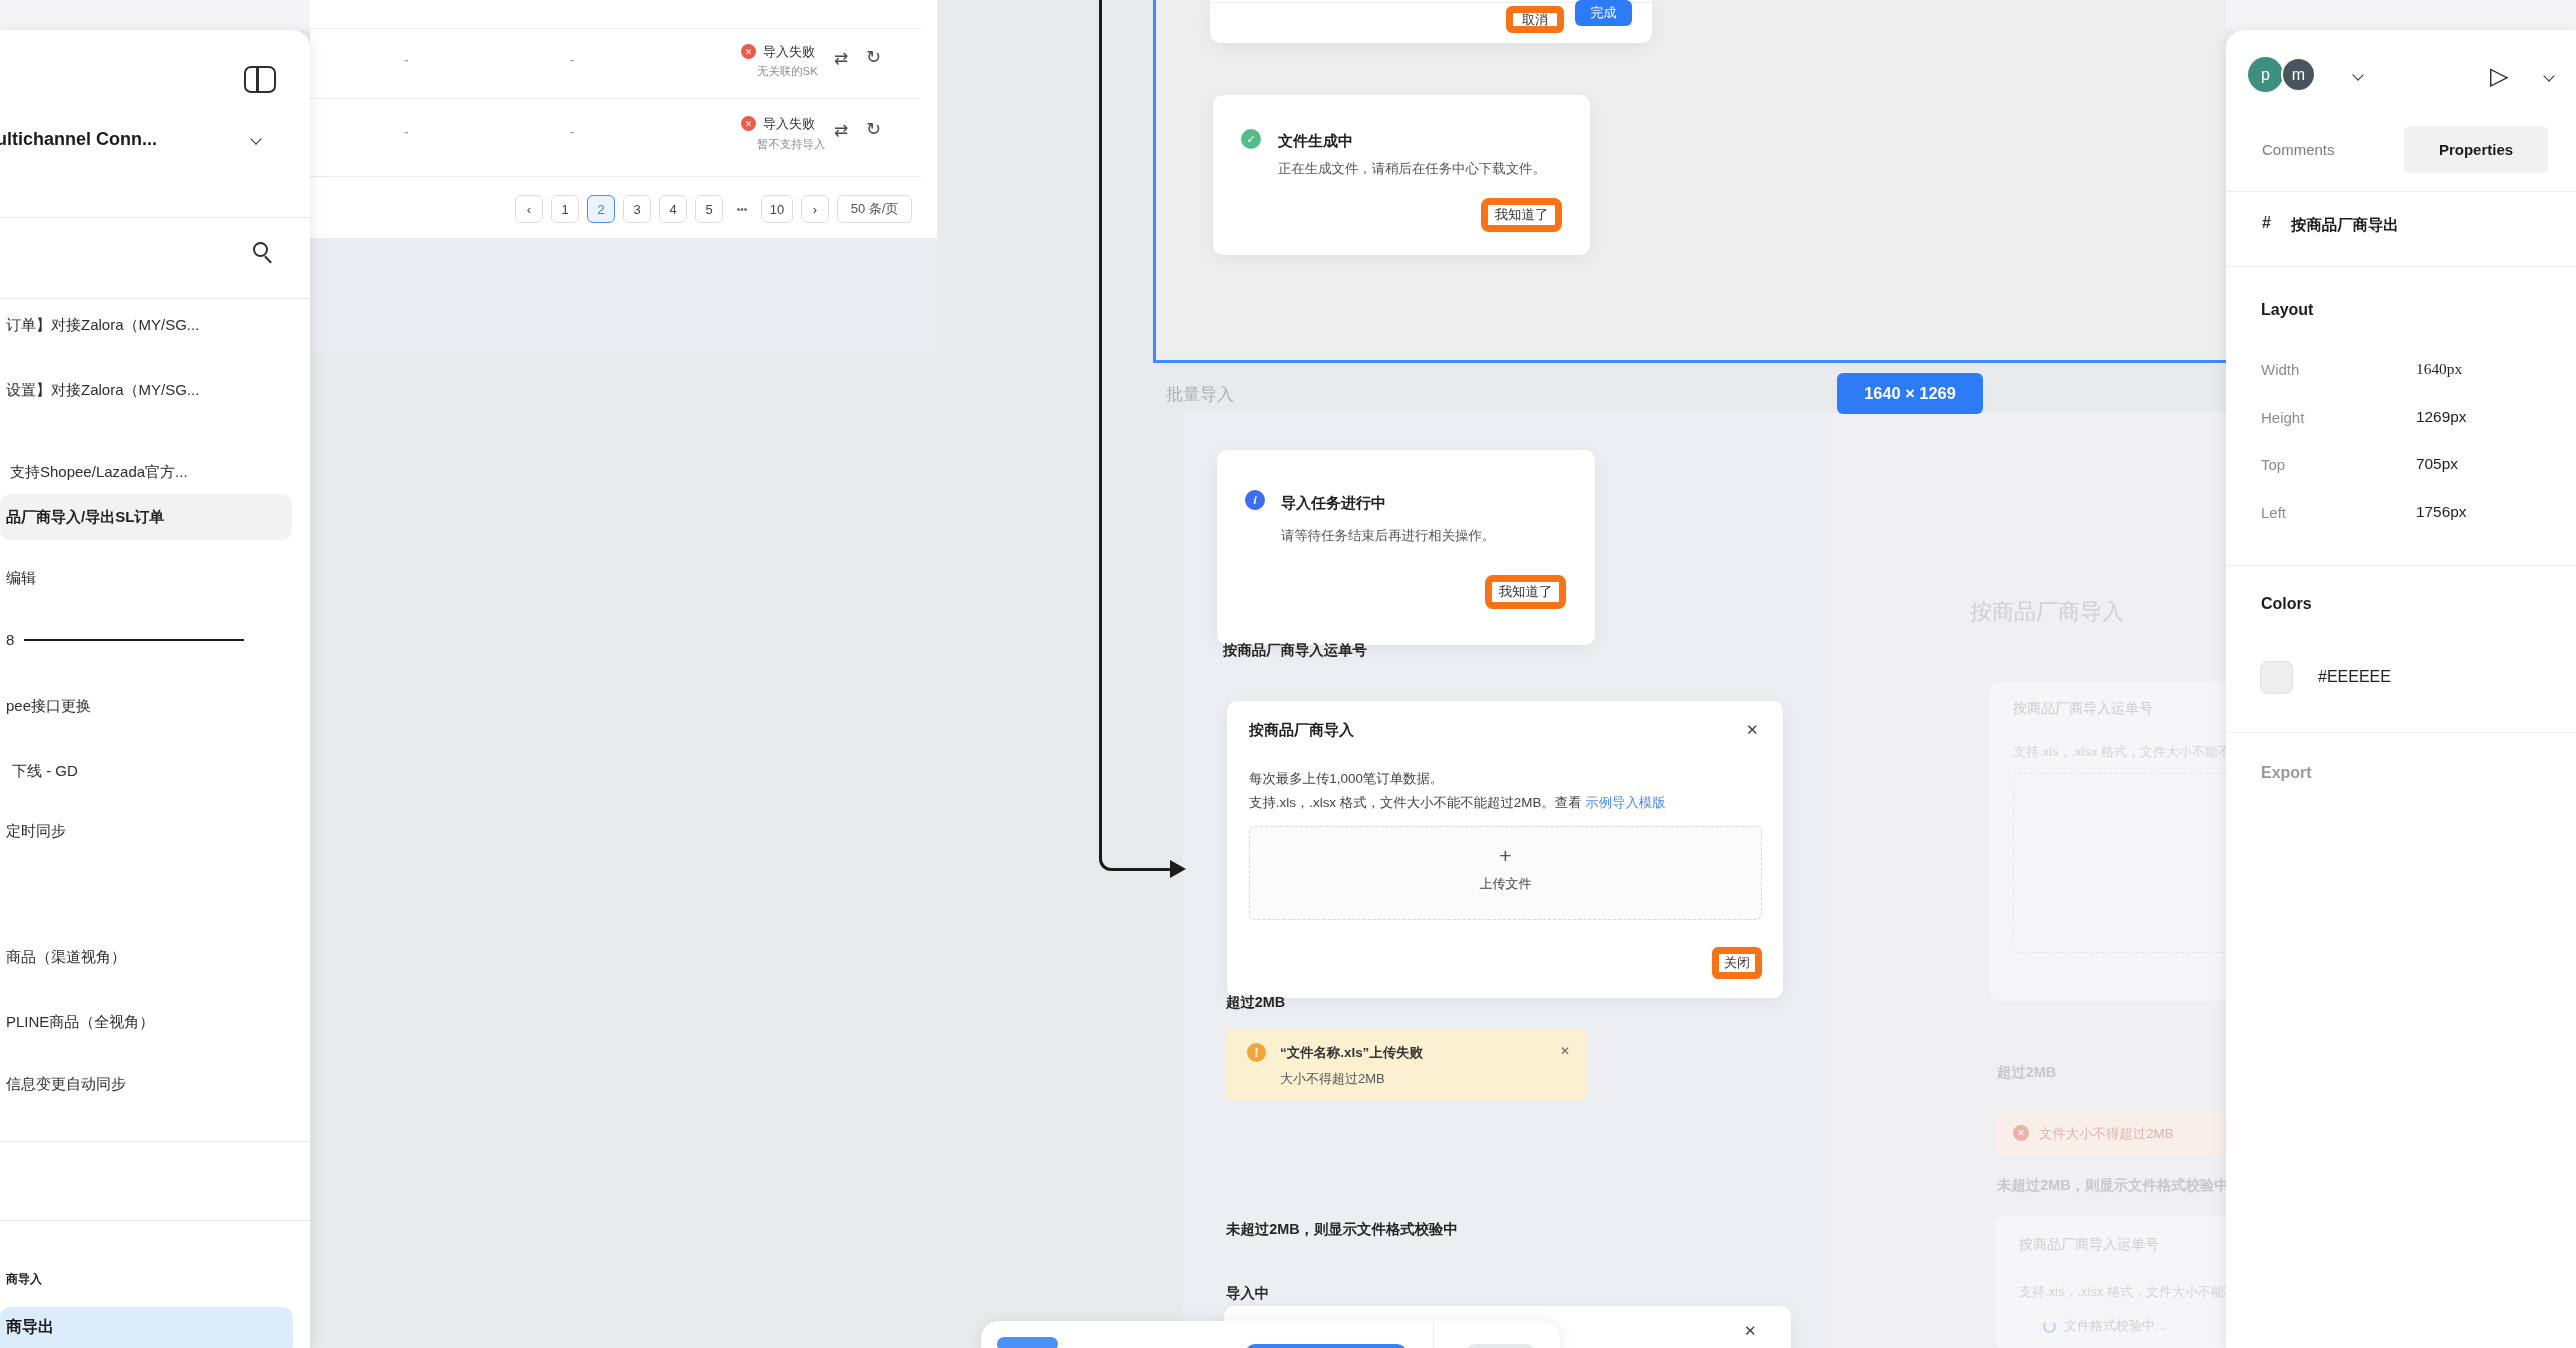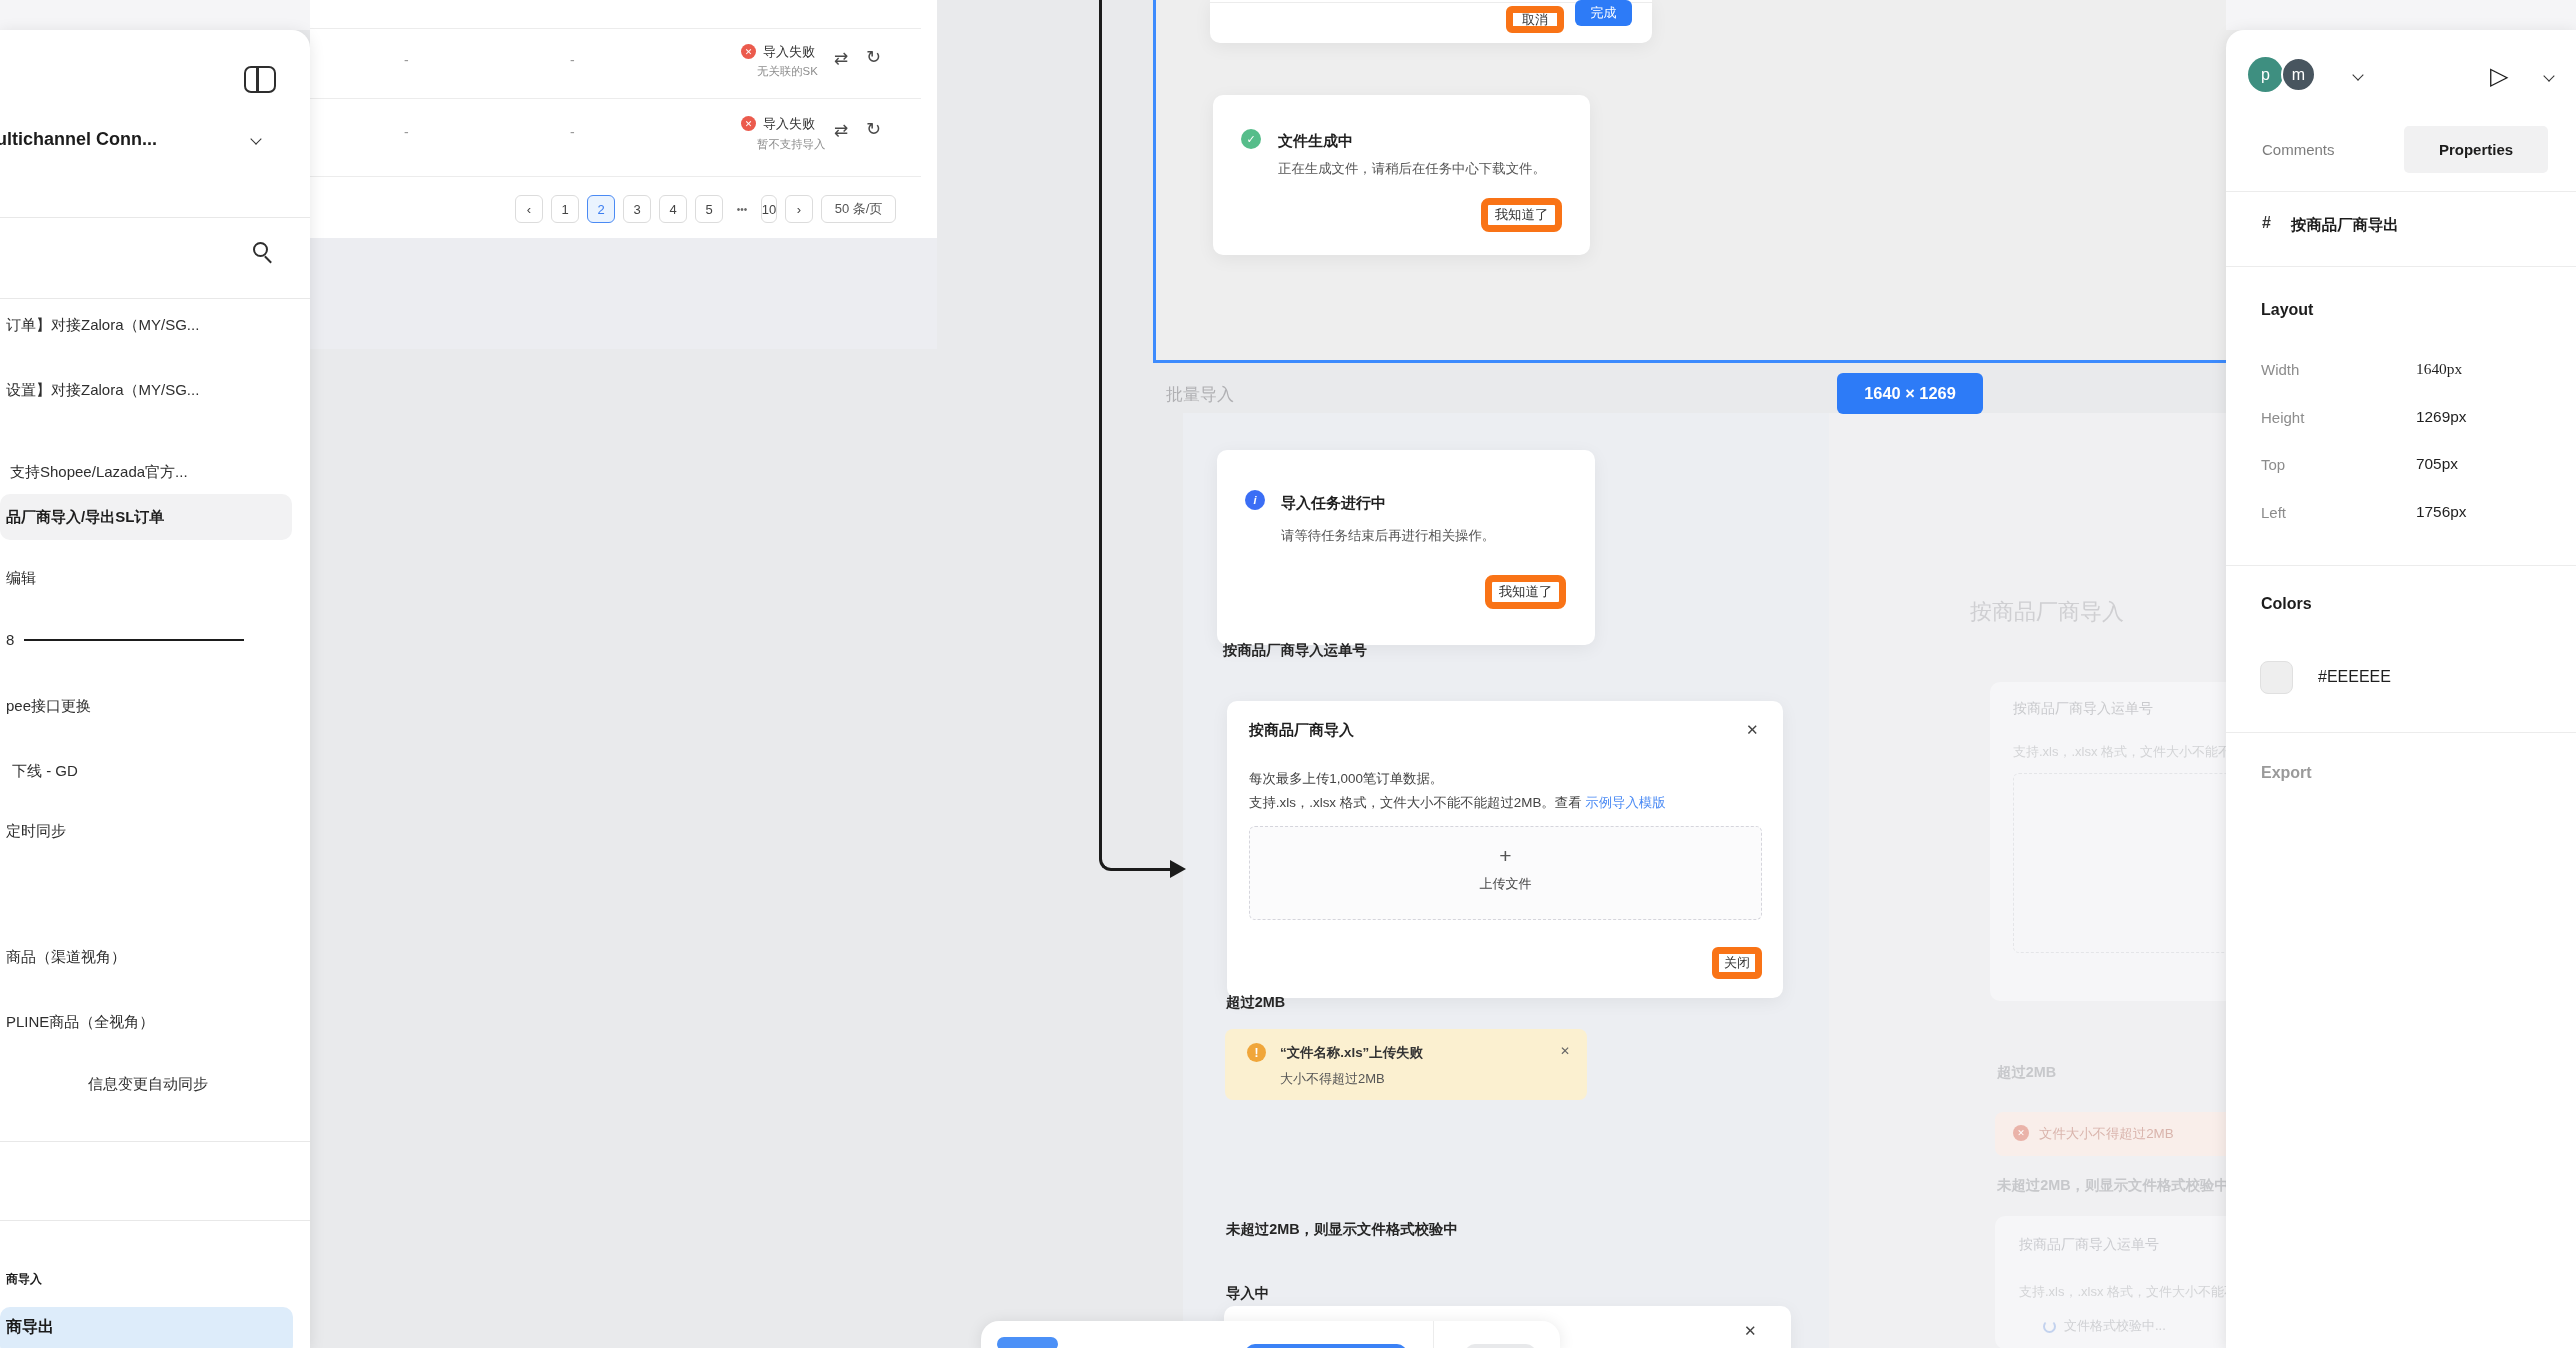--- a/index.html
+++ b/index.html
@@ -77,21 +77,21 @@
     <div class="divline" style="left:0; right:16px; top:176px;"></div>
 
     <div class="abs" style="left:205px; top:195px; display:flex; gap:8px; align-items:center;">
       <div class="pg-btn">‹</div>
       <div class="pg-btn">1</div>
       <div class="pg-btn active">2</div>
       <div class="pg-btn">3</div>
       <div class="pg-btn">4</div>
       <div class="pg-btn">5</div>
       <div style="font-size:10px; color:#666; width:22px; text-align:center;">•••</div>
-      <div class="pg-btn" style="width:16px;">10</div>
+      <div class="pg-btn" style="width:32px;">10</div>
       <div class="pg-btn">›</div>
       <div class="pg-btn" style="width:75px; color:#555;">50 条/页</div>
     </div>
   </div>
   <div class="abs" style="left:310px; top:238px; width:627px; height:111px; background:#ecedf1;"></div>
 
   <div class="abs" style="left:1099px; top:-4px; width:77px; height:875px; border-left:3px solid #1b1b1b;
               border-bottom:3px solid #1b1b1b; border-bottom-left-radius:12px;"></div>
   <div class="abs" style="left:1170px; top:860px; width:0; height:0; border-left:16px solid #1b1b1b;
               border-top:9px solid transparent; border-bottom:9px solid transparent;"></div>
@@ -205,21 +205,21 @@
     <div class="sb-item" style="top:534px;"><span>编辑</span></div>
     <div class="sb-item" style="top:596px; display:flex; align-items:center; gap:10px;">
       <span>8</span>
       <span style="display:inline-block; width:220px; height:2.5px; background:#1d1d1d;"></span>
     </div>
     <div class="sb-item" style="top:662px;"><span>pee接口更换</span></div>
     <div class="sb-item" style="top:727px; left:12px;"><span>下线 - GD</span></div>
     <div class="sb-item" style="top:787px;"><span>定时同步</span></div>
     <div class="sb-item" style="top:913px;"><span>商品（渠道视角）</span></div>
     <div class="sb-item" style="top:978px;"><span>PLINE商品（全视角）</span></div>
-    <div class="sb-item" style="top:1040px;text-align:center;"><span>信息变更自动同步</span></div>
+    <div class="sb-item" style="top:1040px;"><span>信息变更自动同步</span></div>
 
     <div class="sb-div" style="top:1111px;"></div>
     <div class="sb-div" style="top:1190px;"></div>
     <div class="sb-item" style="top:1235px; font-weight:bold; font-size:12px; color:#1b1b1b;"><span>商导入</span></div>
     <div class="hl-pill" style="top:1277px;">
       <span style="position:absolute; left:6px; top:10px; font-weight:bold; font-size:16px; color:#1b1b1b;">商导出</span>
     </div>
   </aside>
 
   <aside class="panel" style="left:2226px; top:30px; width:350px; height:1319px; border-radius:18px 0 0 0;">

